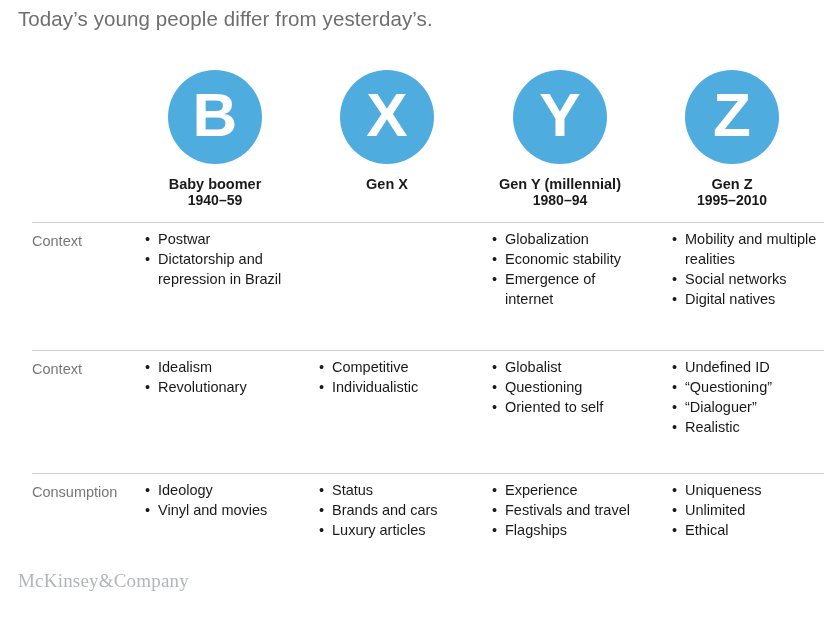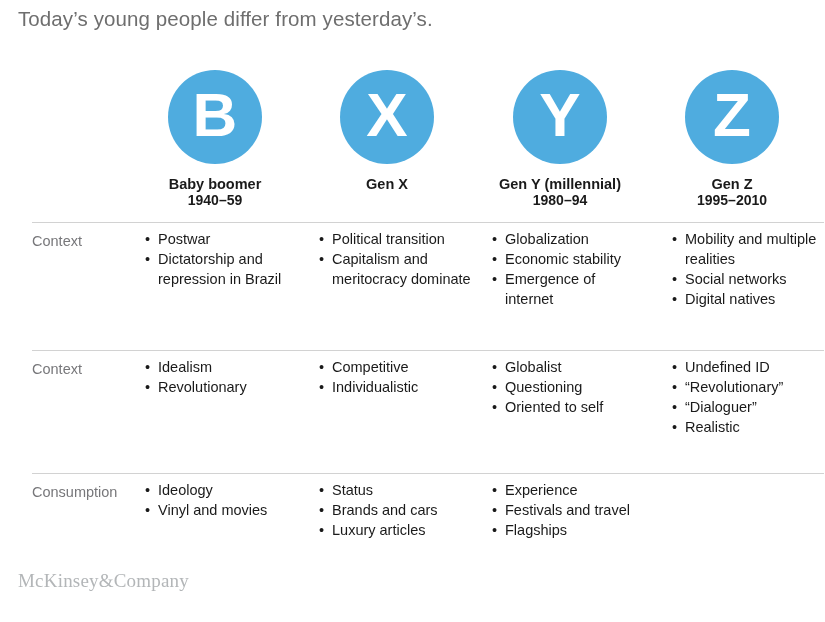--- a/index.html
+++ b/index.html
@@ -178,26 +178,20 @@
 
 <div class="row" style="top:222px; height:120px;">
   <div class="row-divider"></div>
   <div class="row-label">Context</div>
   <div class="cell" style="left:131px; width:150px;">
     <ul class="bullet-list">
       <li>Postwar</li>
       <li>Dictatorship and repression in Brazil</li>
     </ul>
   </div>
-  <div class="cell" style="left:305px; width:155px;">
-    <ul class="bullet-list">
-      <li>Political transition</li>
-      <li>Capitalism and meritocracy dominate</li>
-    </ul>
-  </div>
   <div class="cell" style="left:478px; width:155px;">
     <ul class="bullet-list">
       <li>Globalization</li>
       <li>Economic stability</li>
       <li>Emergence of internet</li>
     </ul>
   </div>
   <div class="cell" style="left:658px; width:152px;">
     <ul class="bullet-list">
       <li>Mobility and multiple realities</li>
@@ -225,21 +219,21 @@
   <div class="cell" style="left:478px; width:155px;">
     <ul class="bullet-list">
       <li>Globalist</li>
       <li>Questioning</li>
       <li>Oriented to self</li>
     </ul>
   </div>
   <div class="cell" style="left:658px; width:152px;">
     <ul class="bullet-list">
       <li>Undefined ID</li>
-      <li>“Revolutionary”</li>
+      <li>“Questioning”</li>
       <li>“Dialoguer”</li>
       <li>Realistic</li>
     </ul>
   </div>
 </div>
 
 <div class="row" style="top:473px; height:100px;text-decoration:underline;">
   <div class="row-divider"></div>
   <div class="row-label">Consumption</div>
   <div class="cell" style="left:131px; width:150px;">
@@ -255,15 +249,22 @@
       <li>Luxury articles</li>
     </ul>
   </div>
   <div class="cell" style="left:478px; width:162px;">
     <ul class="bullet-list">
       <li>Experience</li>
       <li>Festivals and travel</li>
       <li>Flagships</li>
     </ul>
   </div>
+  <div class="cell" style="left:658px; width:152px;">
+    <ul class="bullet-list">
+      <li>Uniqueness</li>
+      <li>Unlimited</li>
+      <li>Ethical</li>
+    </ul>
+  </div>
 </div>
 
 <div class="logo">McKinsey&amp;Company</div>
 
 </body></html>

